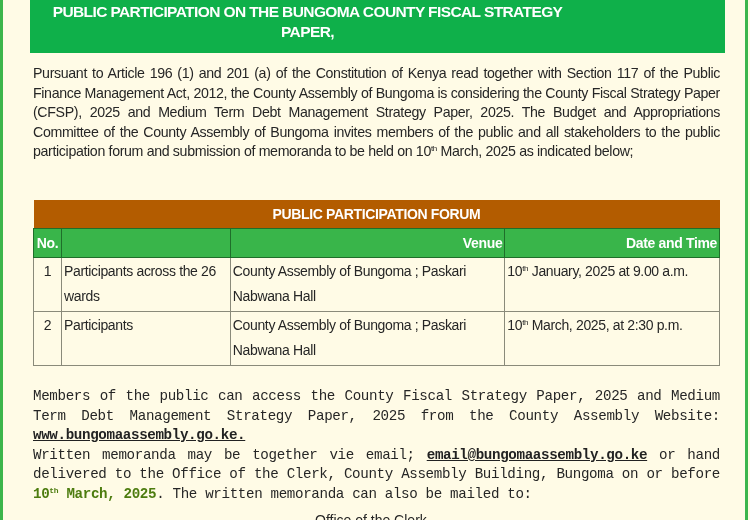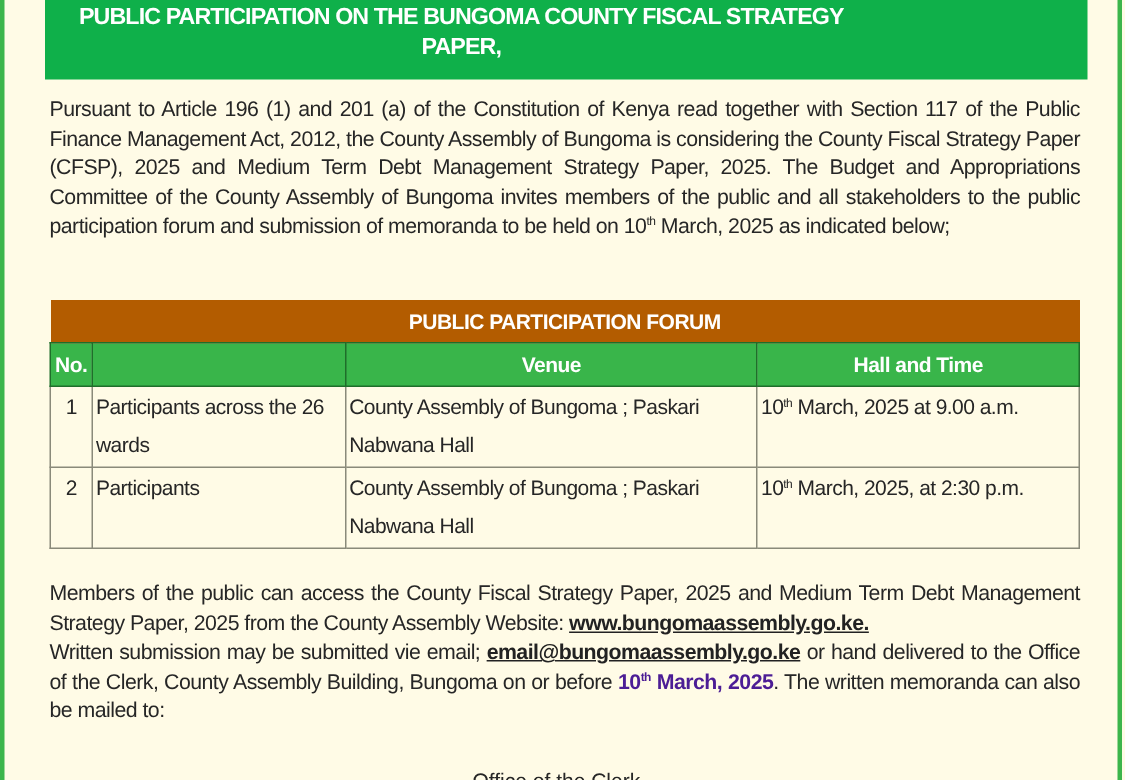--- a/index.html
+++ b/index.html
@@ -29,29 +29,29 @@
   table {
     position: absolute; left: 33px; top: 200px; width: 687px;
     border-collapse: collapse; font-size: 14px; letter-spacing: -0.35px;
   }
   td, th { border: 1px solid #8a8a7a; padding: 0 2px; vertical-align: top; }
   .forum-head th {
     background: #b35c00; color: #fff; height: 28px; font-size: 14px;
     text-align: center; vertical-align: middle; border: none;
   }
   .col-head th {
-    background: #39b54a; color: #fff; height: 28px; text-align: center;
+    background: #39b54a; color: #fff; height: 28px; text-align: right;
     vertical-align: middle; border-color: #1f6e2a;
   }
   .col-head th.no { text-align: center; padding-left: 2px; }
   .row td { height: 52px; line-height: 25px; padding-top: 1px; }
   .row td.num { text-align: center; }
-  .p2 { top: 387px; }
+  .p2 { top: 387px; font-family: Liberation Mono, monospace; }
   .link { font-weight: bold; text-decoration: underline; color: #222; }
-  b { color: #4c1d95; }
+  b { color: #4d7c0f; }
   .cut-line {
     position: absolute; left: 315px; top: 512px; font-size: 14px; white-space: nowrap;
   }
 </style>
 </head>
 <body>
 
 <div class="frame-left"></div>
 <div class="frame-right"></div>
 
@@ -72,35 +72,35 @@
       <col style="width:215px">
   </colgroup>
   <tbody>
       <tr class="forum-head">
     <th colspan="4">PUBLIC PARTICIPATION FORUM</th>
   </tr>
   <tr class="col-head">
     <th class="no">No.</th>
     <th></th>
     <th>Venue</th>
-    <th>Hall and Time</th>
+    <th>Date and Time</th>
   </tr>
   <tr class="row">
     <td class="num">1</td>
     <td>Participants across the 26 wards</td>
     <td>County Assembly of Bungoma ; Paskari Nabwana Hall</td>
-    <td><span>10</span><sup>th</sup><span> March, 2025 at 9.00 a.m.</span></td>
+    <td><span>10</span><sup>th</sup><span> January, 2025 at 9.00 a.m.</span></td>
   </tr>
   <tr class="row">
     <td class="num">2</td>
     <td>Participants</td>
     <td>County Assembly of Bungoma ; Paskari Nabwana Hall</td>
     <td><span>10</span><sup>th</sup><span> March, 2025, at 2:30 p.m.</span></td>
   </tr>
 </tbody>
   </table>
 
 <div class="para p2">
   <p><span>Members of the public can access the County Fiscal Strategy Paper, 2025 and Medium Term Debt Management Strategy Paper, 2025 from the County Assembly Website: </span><a class="link">www.bungomaassembly.go.ke.</a></p>
-  <p><span>Written submission may be submitted vie email; </span><a class="link">email@bungomaassembly.go.ke</a><span> or hand delivered to the Office of the Clerk, County Assembly Building, Bungoma on or before </span><b><span>10</span><sup>th</sup><span> March, 2025</span></b><span>. The written memoranda can also be mailed to:</span></p>
+  <p><span>Written memoranda may be together vie email; </span><a class="link">email@bungomaassembly.go.ke</a><span> or hand delivered to the Office of the Clerk, County Assembly Building, Bungoma on or before </span><b><span>10</span><sup>th</sup><span> March, 2025</span></b><span>. The written memoranda can also be mailed to:</span></p>
 </div>
 
 <div class="cut-line">Office of the Clerk</div>
 
 </body></html>

